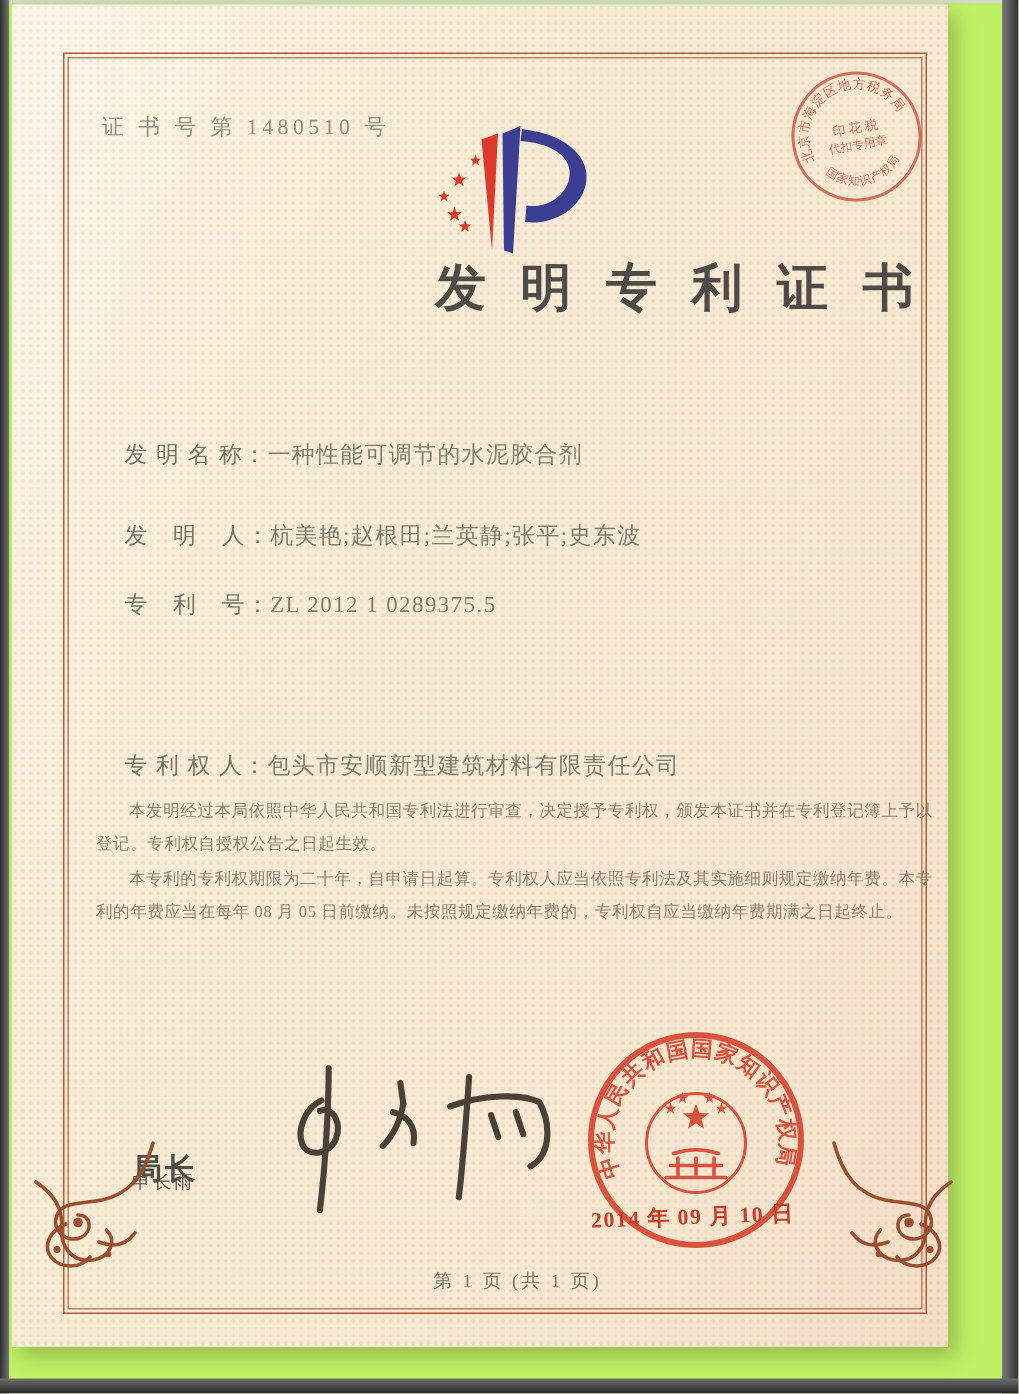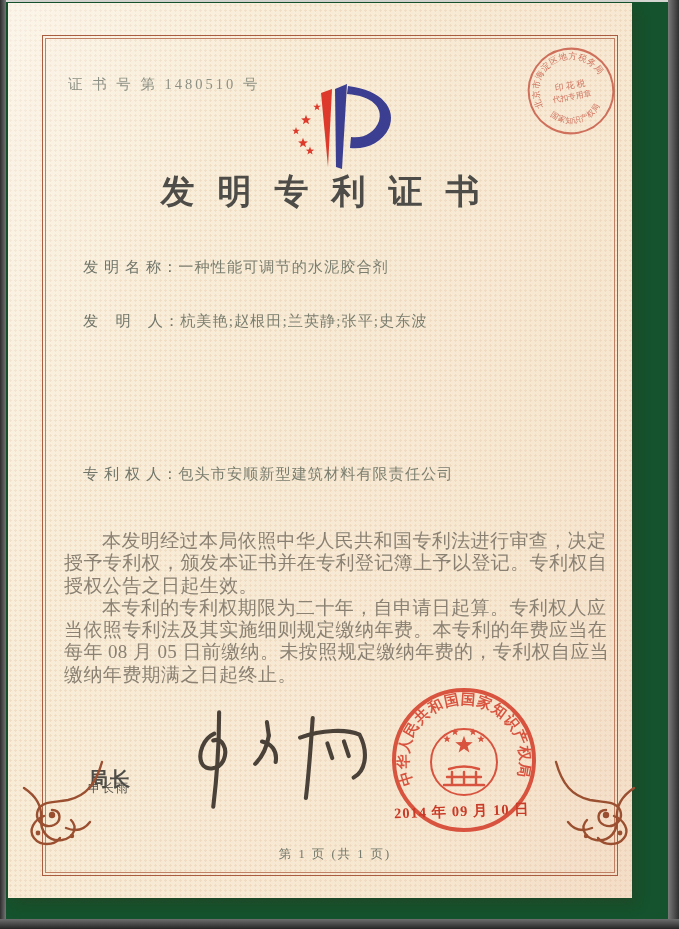--- a/index.html
+++ b/index.html
@@ -1,18 +1,18 @@
 <!DOCTYPE html>
 <html><head>
 <meta charset="utf-8">
 <style>
   html,body{margin:0;padding:0;}
   body{width:679px;height:929px;overflow:hidden;background:#fdfdfc;
        font-family:"Liberation Serif","DejaVu Serif",serif;}
-  .canvas{position:relative;width:679px;height:929px;background:#14532d;}
+  .canvas{position:relative;width:679px;height:929px;background:#bef264;}
   
   .edge{position:absolute;z-index:0;}
   .edge-left{left:0;top:0;width:6px;height:100%;background:linear-gradient(to right,#2e2e2e,#767676);}
   .edge-right{right:0;top:0;width:11px;height:100%;background:linear-gradient(to left,#303030,#7a7a7a);}
   .edge-bottom{left:0;bottom:0;width:100%;height:10px;background:linear-gradient(to top,#262626,#6e6e6e);}
   .edge-top{left:0;top:0;width:100%;height:2px;background:#d5d5d2;}
   
   .paper{position:absolute;left:8px;top:3px;width:624px;height:895px;
          background-color:#f8edd8;
          background-image:radial-gradient(rgba(213,168,128,0.22) 1px, rgba(0,0,0,0) 1.3px);
@@ -25,40 +25,40 @@
   .frame-outer{position:absolute;left:34px;top:32px;right:14px;bottom:22px;
          border:1.6px solid #a95c3f;}
   .frame-inner{position:absolute;inset:2px;border:1px solid #c08063;}
   .ornament{position:absolute;width:96px;height:96px;z-index:3;}
   .orn-bl{left:6px;bottom:44px;}
   .orn-br{right:-12px;bottom:44px;transform:scaleX(-1);}
   
   .cert-no{position:absolute;left:60px;top:72px;font-size:14.5px;letter-spacing:3px;
            color:#8d9084;}
   .logo{position:absolute;left:277px;top:78px;width:120px;height:95px;}
-  .title{position:absolute;left:0;top:166px;width:100%;text-align:center;
+  .title{position:absolute;left:0;top:166px;width:100%;text-align:right;
          font-size:34px;font-weight:700;color:#4d4c48;letter-spacing:23px;padding-left:23px;
          box-sizing:border-box;}
   .fields{position:absolute;left:75px;top:254px;right:36px;height:280px;}
-  .frow{position:absolute;left:0;font-size:15.2px;color:#75796b;letter-spacing:1px;white-space:nowrap;}
+  .frow{position:absolute;left:0;font-size:15.2px;color:#75796b;letter-spacing:1px;white-space:nowrap;margin-top:36px;}
   .frow .flabel{color:#70756a;}
   .frow .fvalue{color:#7b7e6f;}
   .r0{top:0;} .r1{top:54px;font-family:Liberation Serif, serif;} .r2{top:100px;} .r3{top:145px;} .r4{top:207px;} .r5{top:246px;}
   .bodytext{position:absolute;left:56px;top:527px;width:558px;color:#8a8173;}
-  .bodytext p{margin:0;font-size:19px;line-height:22.3px;text-indent:2em;
+  .bodytext p{margin:0;font-size:11px;line-height:22.3px;text-indent:2em;
               letter-spacing:0.4px;}
   .signer-title{position:absolute;left:80px;top:763px;font-size:20px;color:#4f4d48;letter-spacing:2px;font-weight:bold;}
   .signer-name{position:absolute;left:80px;top:777px;font-size:12px;color:#4f4d48;letter-spacing:2px;}
   .signature{position:absolute;left:177px;top:702px;width:195px;height:110px;}
   .seal{position:absolute;left:381px;top:682px;width:150px;height:150px;opacity:0.88;}
   .seal-date{position:absolute;left:386px;top:799px;font-size:14.5px;font-weight:700;
              color:#c93a27;letter-spacing:1px;transform:rotate(-2deg);}
   .stamp{position:absolute;left:517px;top:42px;width:92px;height:92px;opacity:0.8;
          transform:rotate(-10deg);}
-  .footer{position:absolute;left:2px;top:843px;width:100%;text-align:center;
+  .footer{position:absolute;left:12px;top:843px;width:100%;text-align:center;
           font-size:12.5px;color:#73776a;letter-spacing:2px;padding-left:26px;box-sizing:border-box;}
 </style>
 </head>
 <body>
 
 <div class="canvas">
   <div class="edge edge-top"></div>
   <div class="edge edge-left"></div>
   <div class="edge edge-right"></div>
   <div class="edge edge-bottom"></div>
@@ -118,20 +118,23 @@
     </svg>
 
     <div class="title">发明专利证书</div>
 
     <div class="fields">
       <div class="frow r0">
         <span class="flabel">发 明 名 称：</span><span class="fvalue">一种性能可调节的水泥胶合剂</span>
       </div>
       <div class="frow r1">
         <span class="flabel">发　明　人：</span><span class="fvalue">杭美艳;赵根田;兰英静;张平;史东波</span>
+      </div>
+      <div class="frow r2">
+        <span class="flabel">专　利　号：</span><span class="fvalue">ZL 2012 1 0289375.5</span>
       </div>
       <div class="frow r4">
         <span class="flabel">专 利 权 人：</span><span class="fvalue">包头市安顺新型建筑材料有限责任公司</span>
       </div>
     </div>
 
     <div class="bodytext">
       <p>本发明经过本局依照中华人民共和国专利法进行审查，决定授予专利权，颁发本证书并在专利登记簿上予以登记。专利权自授权公告之日起生效。</p>
       <p>本专利的专利权期限为二十年，自申请日起算。专利权人应当依照专利法及其实施细则规定缴纳年费。本专利的年费应当在每年 08 月 05 日前缴纳。未按照规定缴纳年费的，专利权自应当缴纳年费期满之日起终止。</p>
     </div>

